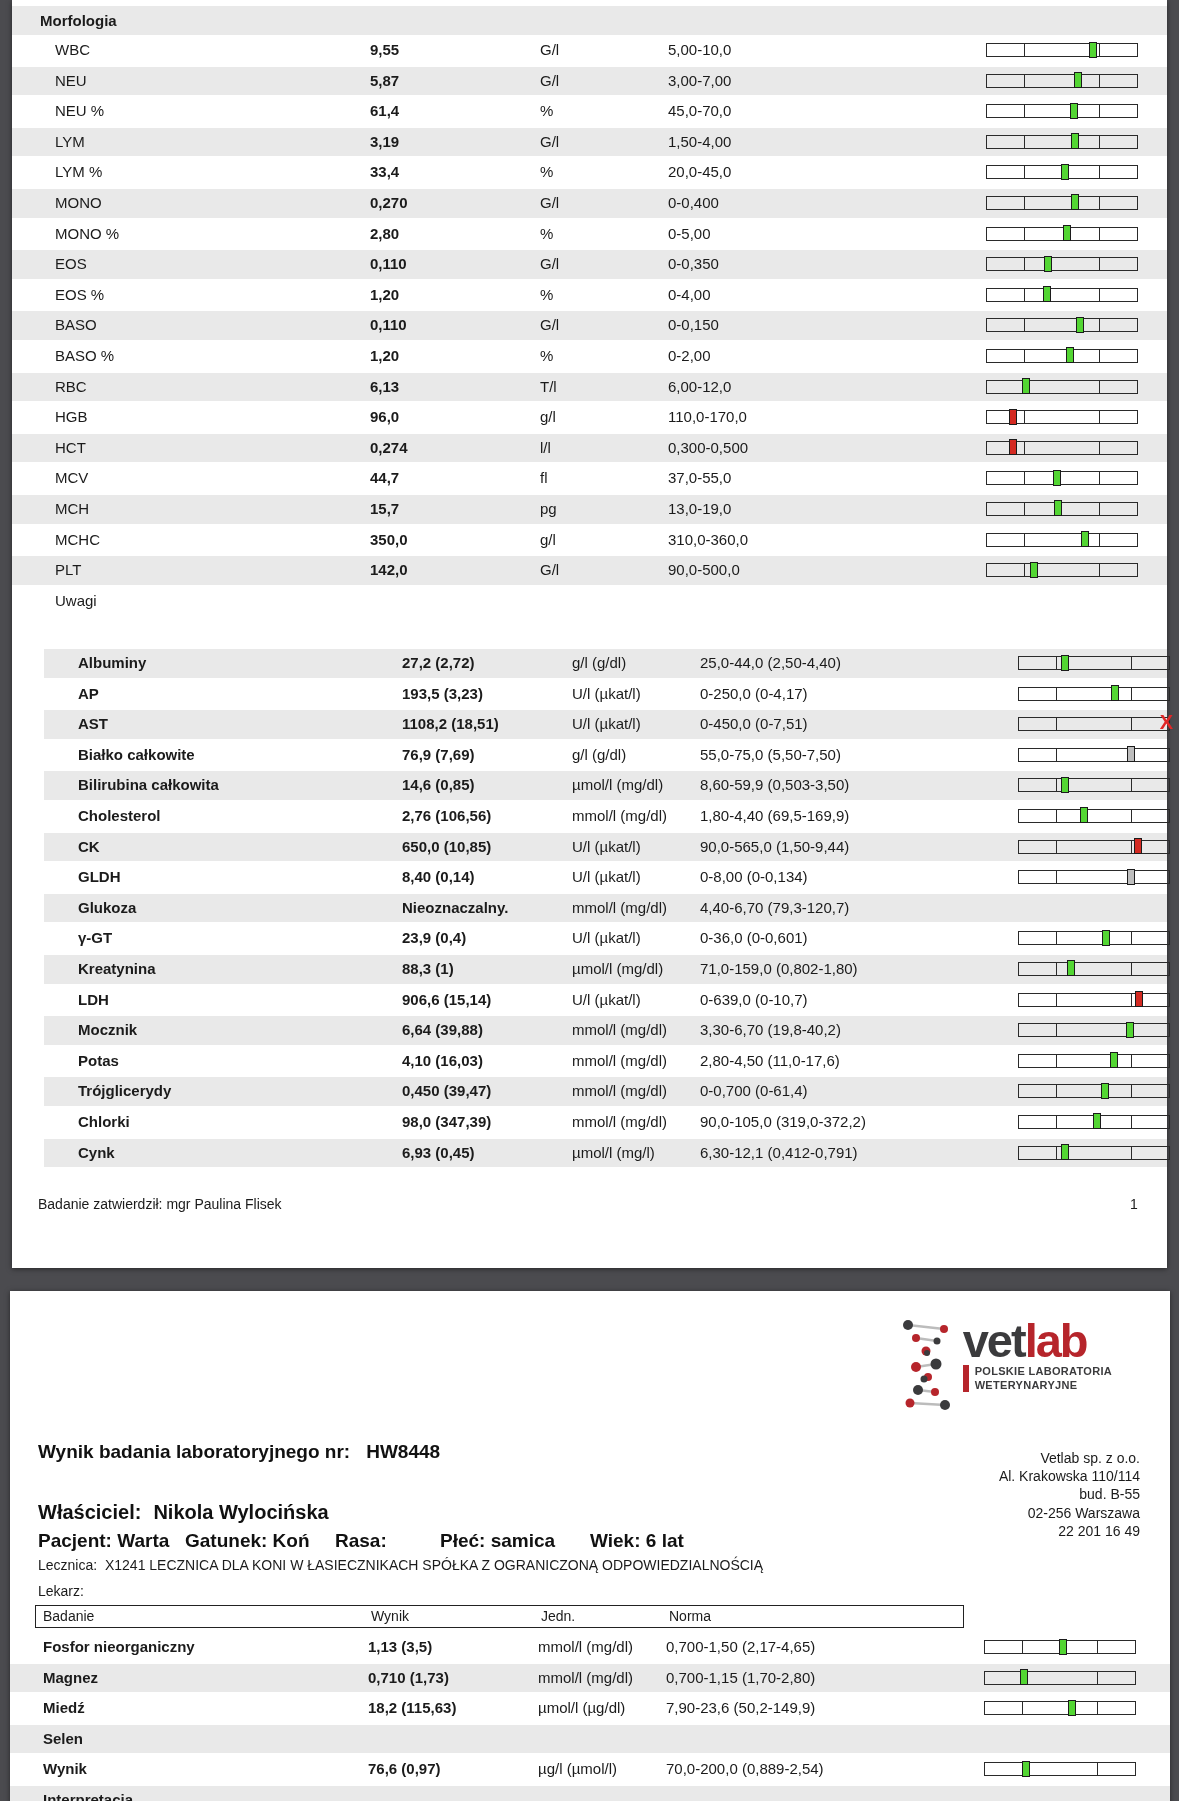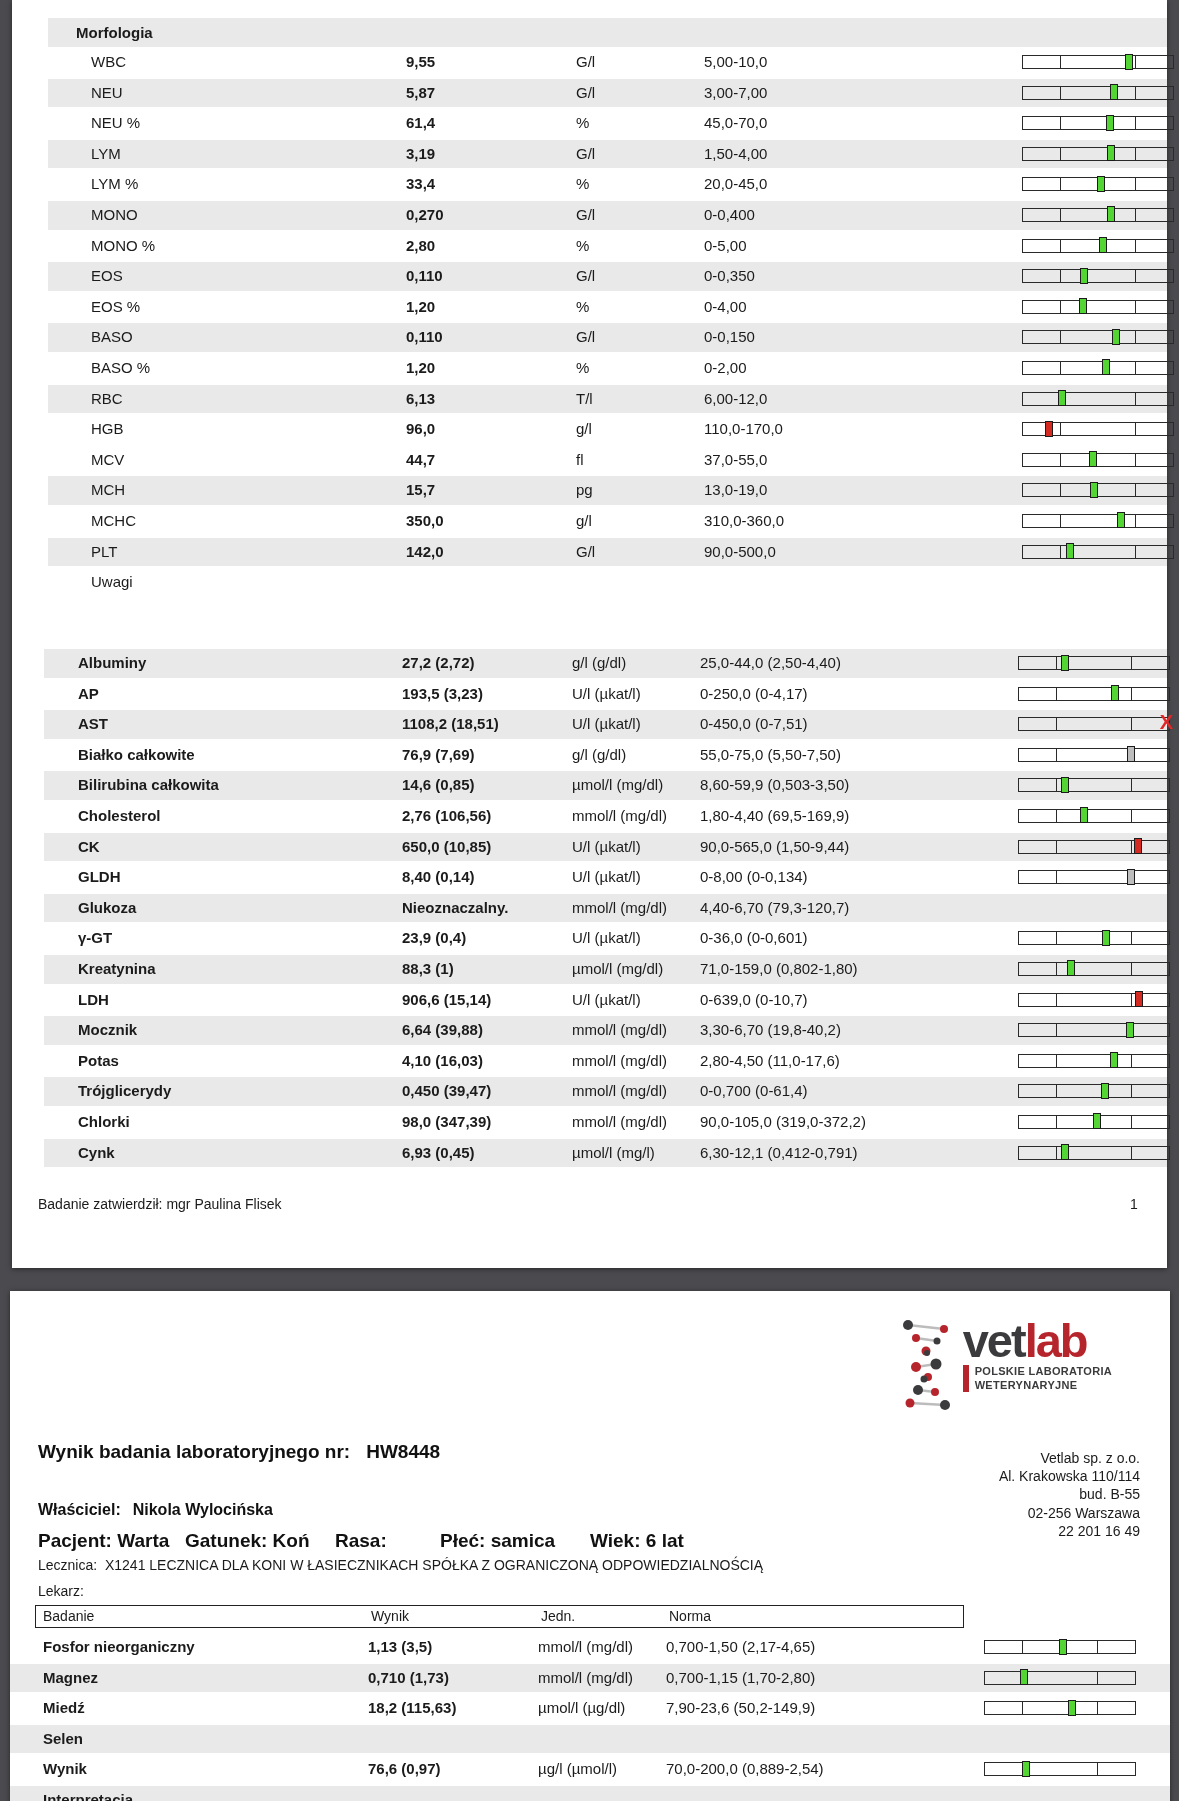--- a/index.html
+++ b/index.html
@@ -3,21 +3,21 @@
 <meta charset="utf-8">
 <style>
   html,body{margin:0;padding:0;width:1179px;height:1801px;overflow:hidden;
     background:#4b4b4f;font-family:"Liberation Sans","DejaVu Sans",sans-serif;}
   .page{position:absolute;background:#fff;box-shadow:0 1px 5px rgba(0,0,0,.5);}
   #page1{left:12px;top:0;width:1155px;height:1268px;}
   #page2{left:10px;top:1291px;width:1160px;height:560px;}
 
   
   .rows{position:absolute;left:0;right:0;}
-  #p1-morph{top:18px;padding-left:36px;}
+  #p1-morph{top:6px;}
   #p1-chem{top:648px;margin-left:32px;}
   #p2-rows{top:341px;}
   .band{height:29px;position:relative;background:#e9e9e9;}
   .band span{position:absolute;left:28px;line-height:29px;font-size:15px;font-weight:bold;color:#1b1b1b;}
   .row{height:30.6px;position:relative;}
   .row.shaded::before{content:"";position:absolute;left:0;right:0;top:1px;bottom:1px;background:#e9e9e9;}
   .row span{position:absolute;line-height:30.6px;font-size:15px;color:#1b1b1b;white-space:nowrap;}
   .b{font-weight:bold;}
   .c-label{left:43px;}
   #p1-chem .c-label{left:34px;}
@@ -46,21 +46,21 @@
   .logo-word .red{color:#b6252b;}
   .logo-tag{display:flex;margin-top:2px;}
   .logo-tagbar{width:6px;height:27px;background:#b6252b;margin-right:6px;}
   .logo-tagline{font-size:11px;font-weight:bold;line-height:13.5px;color:#3b3b3d;letter-spacing:.3px;}
   .address{position:absolute;top:158px;right:30px;text-align:right;font-size:14px;
            line-height:18.2px;color:#1b1b1b;}
   .p2-title{position:absolute;top:150px;left:28px;font-size:19px;font-weight:bold;color:#111;}
   .p2-title .val{margin-left:16px;}
   .p2-info{position:absolute;top:183px;left:0;right:0;height:18px;font-size:14px;color:#1b1b1b;}
   .p2-info span{position:absolute;white-space:nowrap;}
-  .p2-owner{position:absolute;top:210px;left:28px;font-size:16px;font-weight:bold;color:#111;}
+  .p2-owner{position:absolute;top:210px;left:28px;font-size:20px;font-weight:bold;color:#111;}
   .p2-owner .val{margin-left:12px;}
   .p2-patient{position:absolute;top:239px;left:0;right:0;height:18px;font-size:19px;font-weight:bold;color:#111;}
   .p2-patient span{position:absolute;white-space:nowrap;}
   .p2-lecznica{position:absolute;top:266px;left:28px;font-size:14px;color:#1b1b1b;white-space:nowrap;}
   .p2-lekarz{position:absolute;top:292px;left:28px;font-size:14px;color:#1b1b1b;}
   .p2-thead{position:absolute;top:314px;left:25px;width:929px;height:23px;
             border:1.5px solid #222;box-sizing:border-box;}
   .p2-thead span{position:absolute;line-height:20px;font-size:14px;color:#1b1b1b;}
 </style>
 </head>
@@ -203,20 +203,31 @@
             <i class="dv d1"></i>
             <i class="dv d2"></i>
             <i class="mk" style="left: 26.1%; background: rgb(83, 214, 51);"></i>
           </div>
         </div>
         <div class="row">
           <span class="c-label">HGB</span>
           <span class="c-value b">96,0</span>
           <span class="c-unit">g/l</span>
           <span class="c-norm">110,0-170,0</span>
+          <div class="bar">
+            <i class="dv d1"></i>
+            <i class="dv d2"></i>
+            <i class="mk" style="left: 17.5%; background: rgb(212, 42, 34);"></i>
+          </div>
+        </div>
+        <div class="row shaded">
+          <span class="c-label">HCT</span>
+          <span class="c-value b">0,274</span>
+          <span class="c-unit">l/l</span>
+          <span class="c-norm">0,300-0,500</span>
           <div class="bar">
             <i class="dv d1"></i>
             <i class="dv d2"></i>
             <i class="mk" style="left: 17.5%; background: rgb(212, 42, 34);"></i>
           </div>
         </div>
         <div class="row">
           <span class="c-label">MCV</span>
           <span class="c-value b">44,7</span>
           <span class="c-unit">fl</span>

